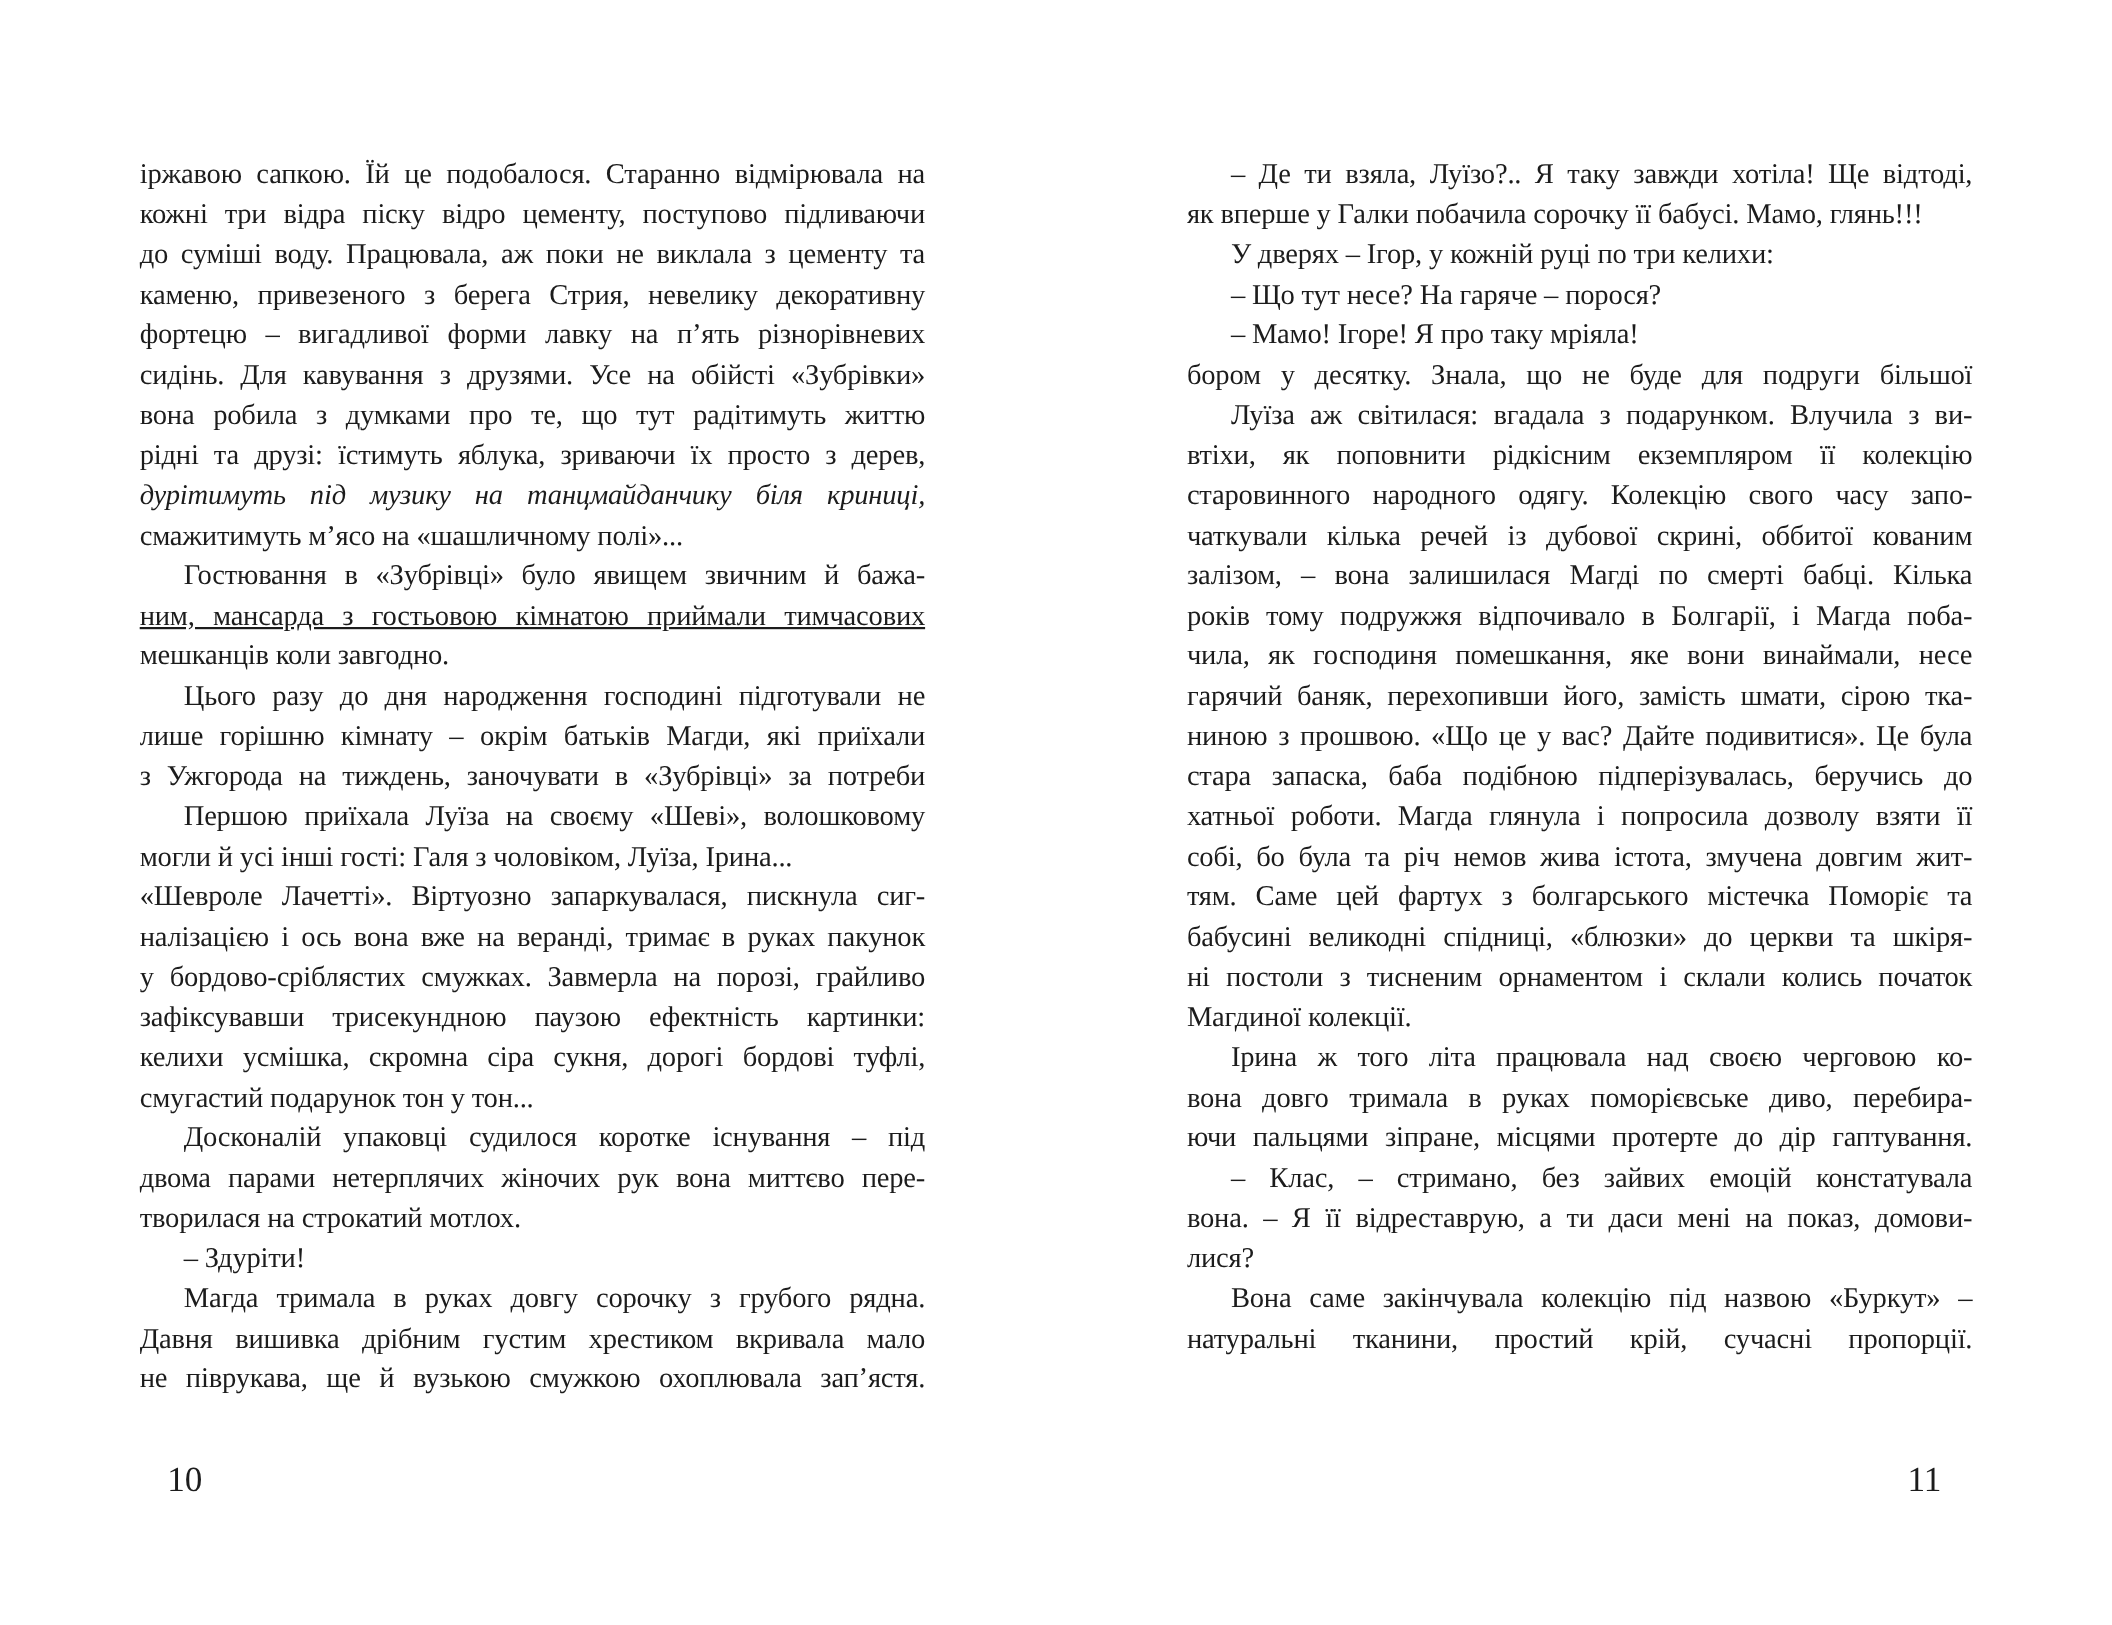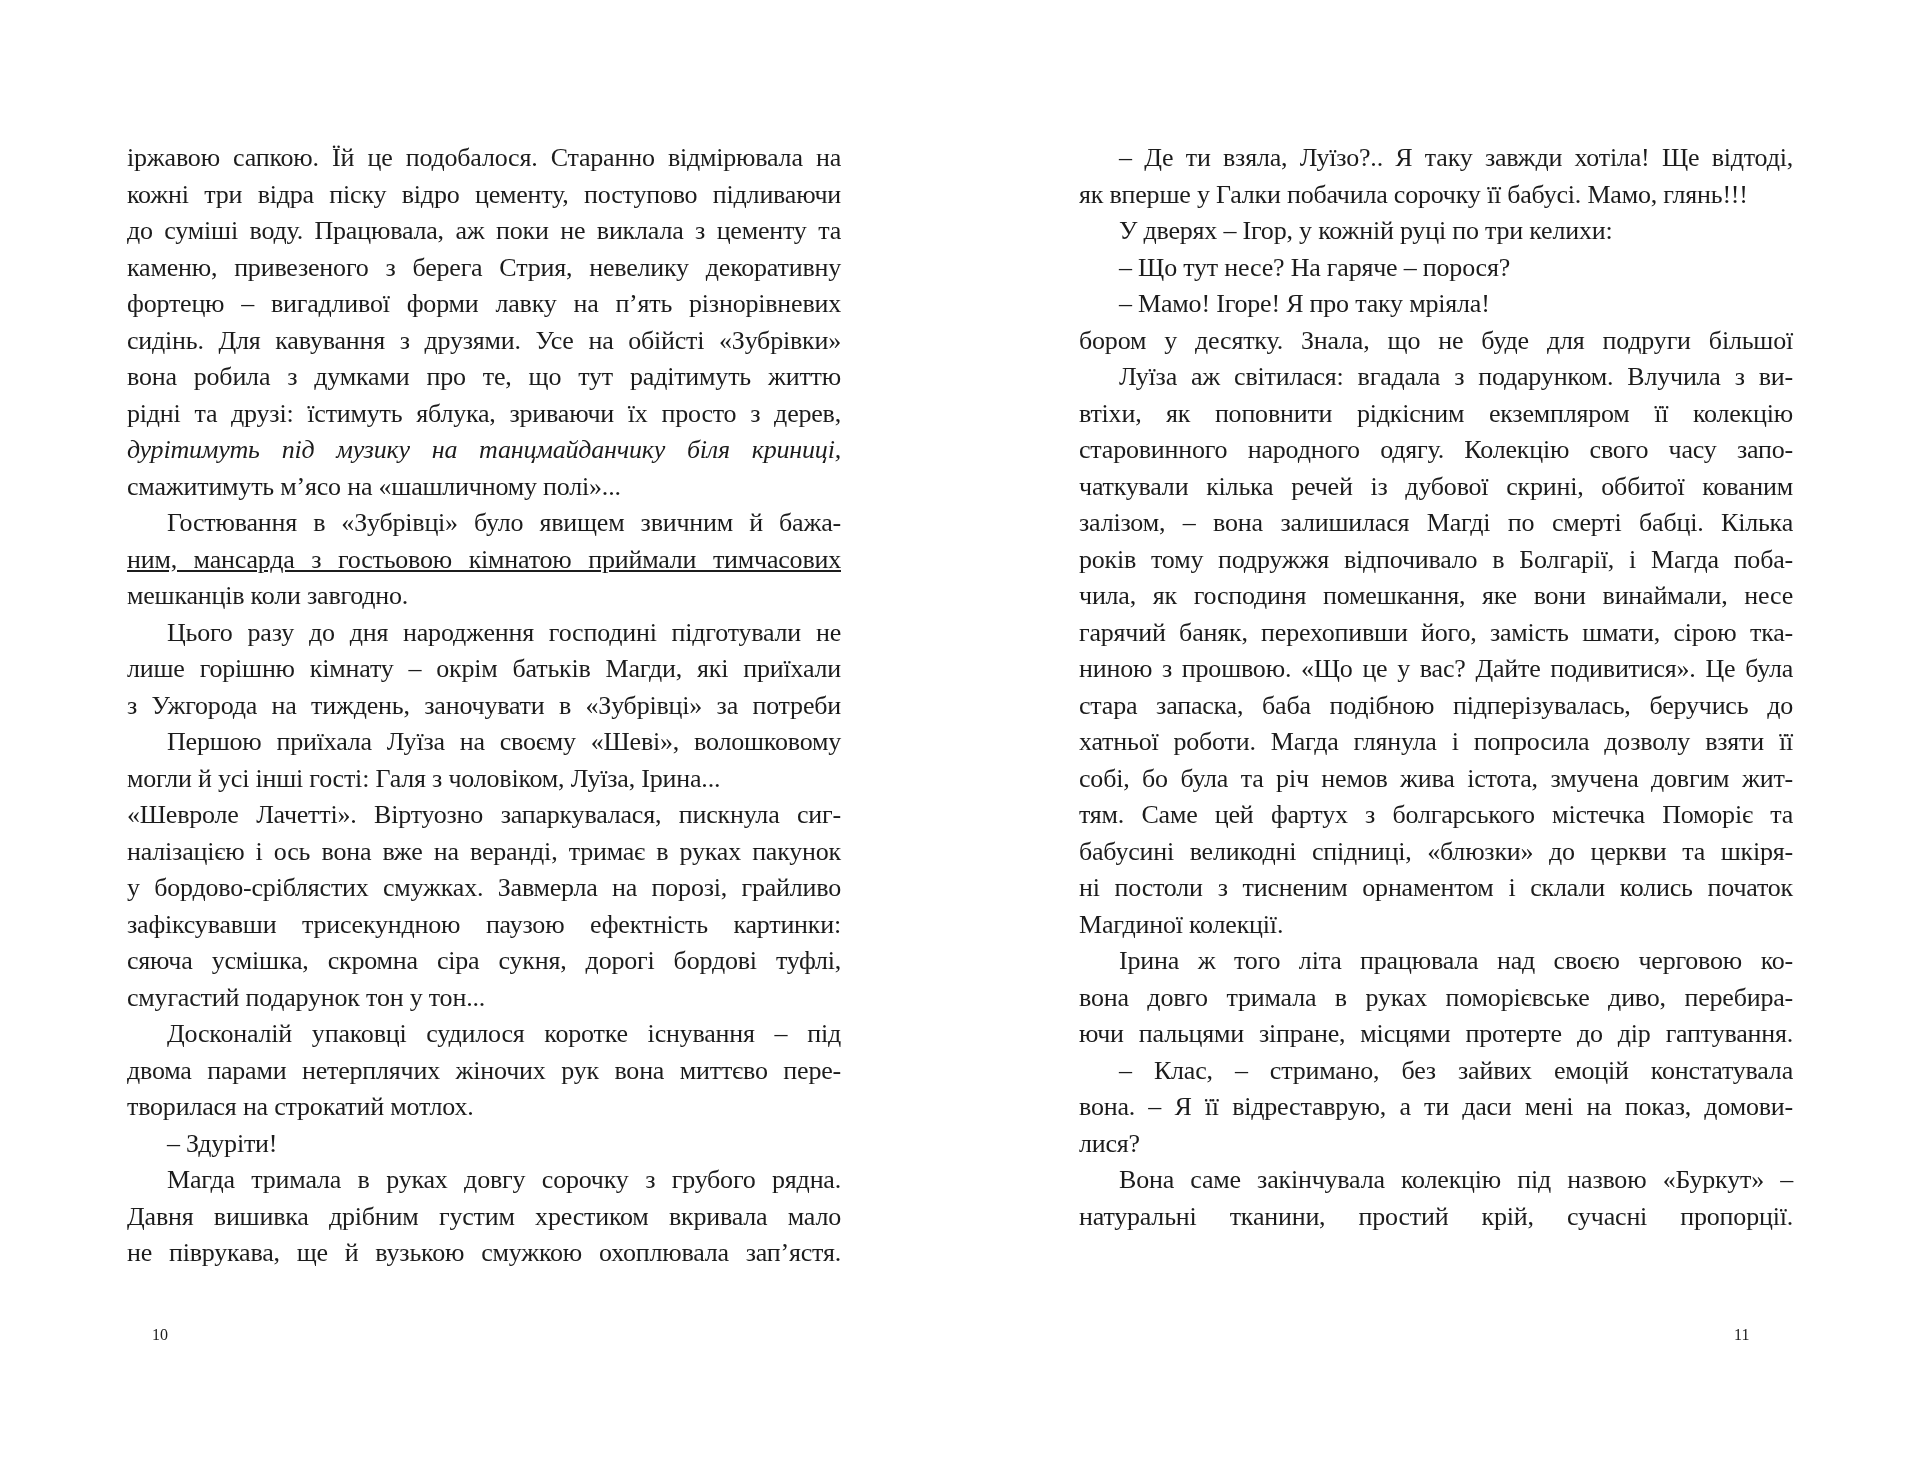--- a/index.html
+++ b/index.html
@@ -22,21 +22,21 @@
     overflow: visible;
   }
   .line.last { text-align-last: left; }
   .line.indent { padding-left: 40px; }
   .left-col { left: 127px; top: 140px; }
   .right-col { left: 1079px; top: 140px; }
   .page-number {
     position: absolute;
     top: 1326px;
     font-family: "Liberation Serif", "DejaVu Serif", serif;
-    font-size: 16px;
+    font-size: 32px;
     color: #1c1c1c;
   }
   .pn-left { left: 152px; }
   .pn-right { left: 1734px; }
 </style>
 </head>
 <body>
 
 <div class="page" style="left:0;width:960px;">
   <div class="column left-col" id="left-col">
@@ -55,21 +55,21 @@
       <div class="line last" style="white-space: normal;">мешканців коли завгодно.</div>
       <div class="line indent" style="white-space: normal;">Цього разу до дня народження господині підготували не</div>
       <div class="line" style="white-space: normal;">лише горішню кімнату – окрім батьків Магди, які приїхали</div>
       <div class="line" style="white-space: normal;">з Ужгорода на тиждень, заночувати в «Зубрівці» за потреби</div>
       <div class="line indent" style="white-space: normal;">Першою приїхала Луїза на своєму «Шеві», волошковому</div>
       <div class="line last" style="white-space: normal;">могли й усі інші гості: Галя з чоловіком, Луїза, Ірина...</div>
       <div class="line" style="white-space: normal;">«Шевроле Лачетті». Віртуозно запаркувалася, пискнула сиг-</div>
       <div class="line" style="white-space: normal;">налізацією і ось вона вже на веранді, тримає в руках пакунок</div>
       <div class="line" style="white-space: normal;">у бордово-сріблястих смужках. Завмерла на порозі, грайливо</div>
       <div class="line" style="white-space: normal;">зафіксувавши трисекундною паузою ефектність картинки:</div>
-      <div class="line" style="white-space: normal;">сяюча усмішка, скромна сіра сукня, дорогі бордові туфлі,</div>
+      <div class="line" style="white-space: normal;">келихи усмішка, скромна сіра сукня, дорогі бордові туфлі,</div>
       <div class="line last" style="white-space: normal;">смугастий подарунок тон у тон...</div>
       <div class="line indent" style="white-space: normal;">Досконалій упаковці судилося коротке існування – під</div>
       <div class="line" style="white-space: normal;">двома парами нетерплячих жіночих рук вона миттєво пере-</div>
       <div class="line last" style="white-space: normal;">творилася на строкатий мотлох.</div>
       <div class="line indent last" style="white-space: normal;">– Здуріти!</div>
       <div class="line indent" style="white-space: normal;">Магда тримала в руках довгу сорочку з грубого рядна.</div>
       <div class="line" style="white-space: normal;">Давня вишивка дрібним густим хрестиком вкривала мало</div>
       <div class="line" style="white-space: normal;">не піврукава, ще й вузькою смужкою охоплювала зап’ястя.</div>
     </div>
   <div class="page-number pn-left">10</div>

